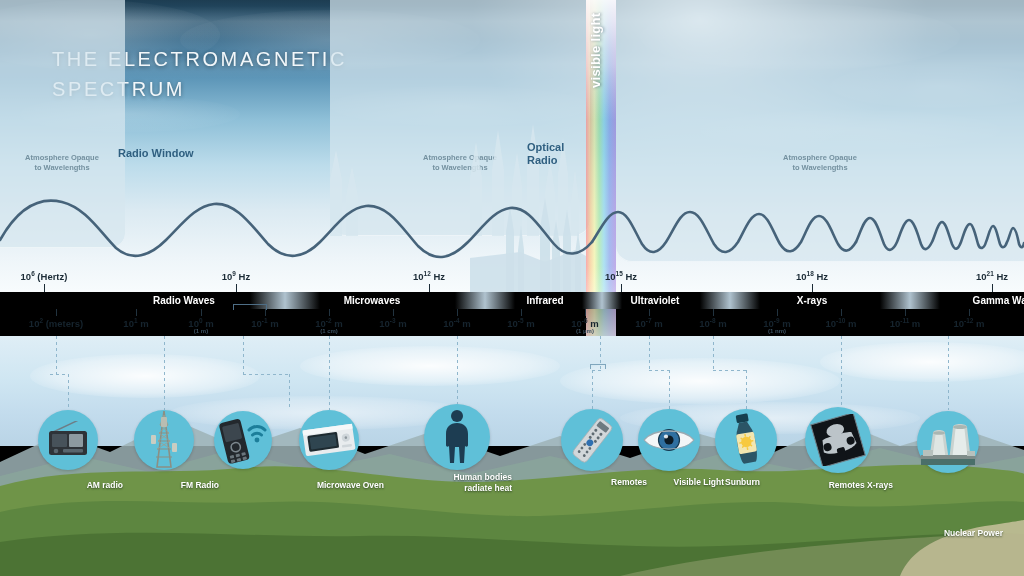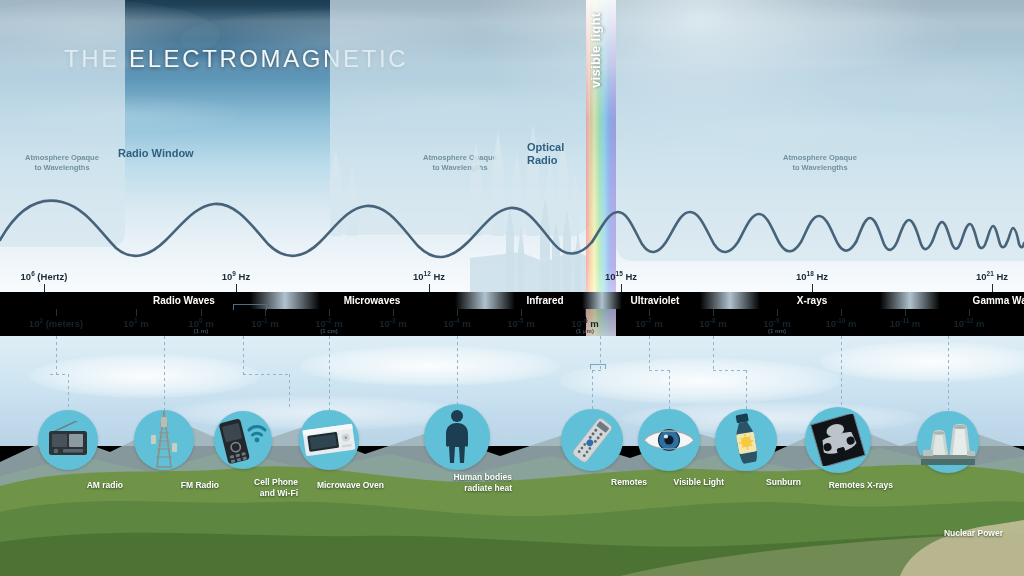--- a/index.html
+++ b/index.html
@@ -24,22 +24,22 @@
     position:absolute; border-radius:50%;
     background:radial-gradient(ellipse at center, rgba(255,255,255,.55) 0%, rgba(255,255,255,.18) 55%, rgba(255,255,255,0) 80%);
   }
   .cloudband {
     position:absolute; left:0; width:1024px;
     background:linear-gradient(to bottom, rgba(255,255,255,0) 0%, rgba(255,255,255,.30) 45%, rgba(255,255,255,0) 100%);
   }
 
   
   .title {
-    position:absolute; left:64px; top:44px; color:#f2f7fa;
-    font-size:24px; letter-spacing:2.6px; line-height:30px; font-weight:400;
+    position:absolute; left:52px; top:44px; color:#f2f7fa;
+    font-size:20px; letter-spacing:2.6px; line-height:30px; font-weight:400;
     text-shadow:0 1px 4px rgba(0,0,0,.45);
   }
 
   
   .opaque {
     position:absolute; background:rgba(214,230,238,.72);
     border-radius:0 0 14px 14px; box-shadow:inset 0 -1px 0 rgba(255,255,255,.5);
   }
   .opq-label {
     position:absolute; text-align:center; color:#73909f;
@@ -158,20 +158,21 @@
   <div class="cloud" style="left:-40px;top:0px;width:260px;height:70px;opacity:.5"></div>
   <div class="cloud" style="left:180px;top:10px;width:300px;height:60px;opacity:.45"></div>
   <div class="cloud" style="left:640px;top:4px;width:320px;height:66px;opacity:.5"></div>
   <div class="cloud" style="left:830px;top:64px;width:220px;height:44px;opacity:.4"></div>
   <div class="cloud" style="left:330px;top:86px;width:260px;height:40px;opacity:.35"></div>
   <div class="cloud" style="left:20px;top:96px;width:220px;height:36px;opacity:.3"></div>
   <div class="cloud" style="left:700px;top:110px;width:300px;height:40px;opacity:.35"></div>
 
   <div class="title">
     <div>THE ELECTROMAGNETIC</div>
+    <div>SPECTRUM</div>
   </div>
 
   <div class="opaque" style="left:0;top:0;width:125px;height:248px;border-radius:0 0 14px 0;"></div>
   <div class="opq-label" style="left:2px;top:153px;width:120px;">
     <div>Atmosphere Opaque</div>
     <div>to Wavelengths</div>
   </div>
 
   <div class="opaque" style="left:330px;top:0;width:260px;height:236px;border-radius:0 0 16px 16px;"></div>
   <div class="opq-label" style="left:400px;top:153px;width:120px;">
@@ -409,22 +410,20 @@
           <rect x="21" y="44.5" width="4" height="3" rx=".7"></rect>
         </g>
       </g>
       <g fill="none" stroke="#1c7e9a" stroke-width="3" stroke-linecap="round">
         <path d="M31,16 A11,11 0 0 1 47,16"></path>
         <path d="M34.5,21 A6.5,6.5 0 0 1 43.5,21"></path>
       </g>
       <circle cx="39" cy="26" r="2.4" fill="#1c7e9a"></circle>
     </svg>
   </div>
-  <div class="icon-label" style="left:243px;top:477px;">Cell Phone
-and Wi-Fi</div>
 
   <div class="icon-circle" style="left:299px;top:410px;width:60px;height:60px;">
     <svg width="54" height="38" viewBox="0 0 54 38">
       <g transform="rotate(-8 27 19)">
         <rect x="2" y="6" width="50" height="26" rx="2" fill="#e8ecee"></rect>
         <rect x="2" y="6" width="50" height="5" fill="#f5f8f9"></rect>
         <rect x="6" y="12" width="30" height="16" rx="1.5" fill="#1d2a30"></rect>
         <rect x="8" y="14" width="26" height="12" rx="1" fill="#2f4550"></rect>
         <circle cx="44" cy="19" r="4" fill="#cfd6da"></circle>
         <circle cx="44" cy="19" r="1.3" fill="#8d979d"></circle>
@@ -495,21 +494,21 @@
           <line x1="10.5" y1="29" x2="12" y2="29"></line>
           <line x1="22" y1="29" x2="23.5" y2="29"></line>
           <line x1="12.5" y1="24.5" x2="13.5" y2="25.5"></line>
           <line x1="20.5" y1="32.5" x2="21.5" y2="33.5"></line>
           <line x1="21.5" y1="24.5" x2="20.5" y2="25.5"></line>
           <line x1="13.5" y1="32.5" x2="12.5" y2="33.5"></line>
         </g>
       </g>
     </svg>
   </div>
-  <div class="icon-label" style="left:746px;top:477px;">Sunburn</div>
+  <div class="icon-label" style="left:705px;top:477px;">Sunburn</div>
 
   <div class="icon-circle" style="left:805px;top:407px;width:66px;height:66px;">
     <svg width="56" height="52" viewBox="0 0 56 52">
       <g transform="rotate(-16 28 26)">
         <rect x="6" y="4" width="44" height="44" fill="#101418"></rect>
         <g fill="#cfd8dd" opacity=".9">
           <ellipse cx="28" cy="16" rx="9" ry="6"></ellipse>
           <path d="M13,22 C18,20 38,20 43,22 L45,34 C38,40 18,40 11,34 Z"></path>
           <rect x="24" y="34" width="8" height="13" rx="2" fill="#101418"></rect>
           <circle cx="16" cy="30" r="4" fill="#101418"></circle>

